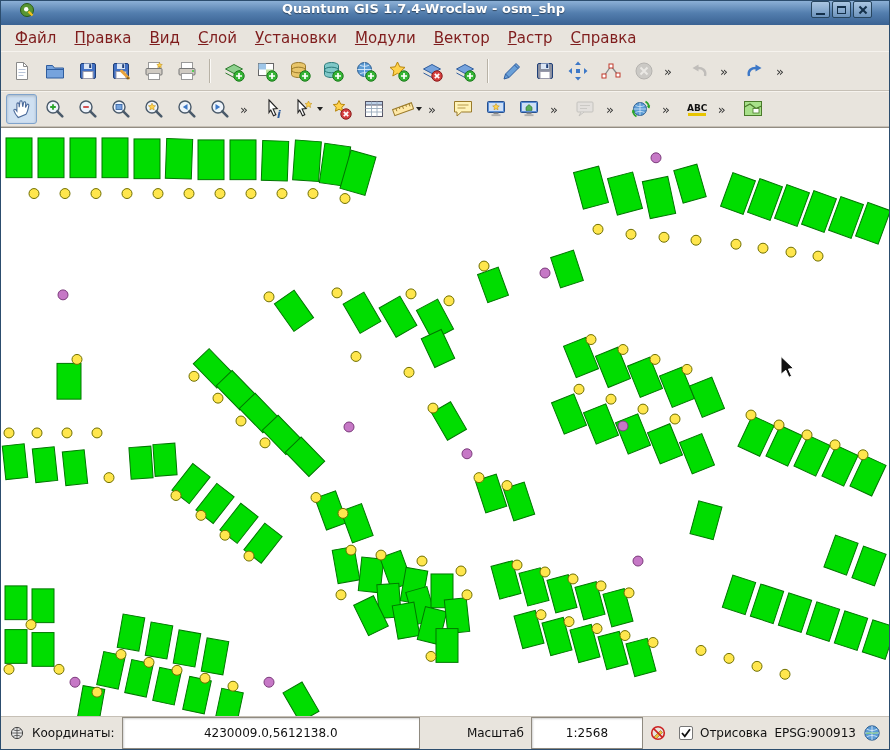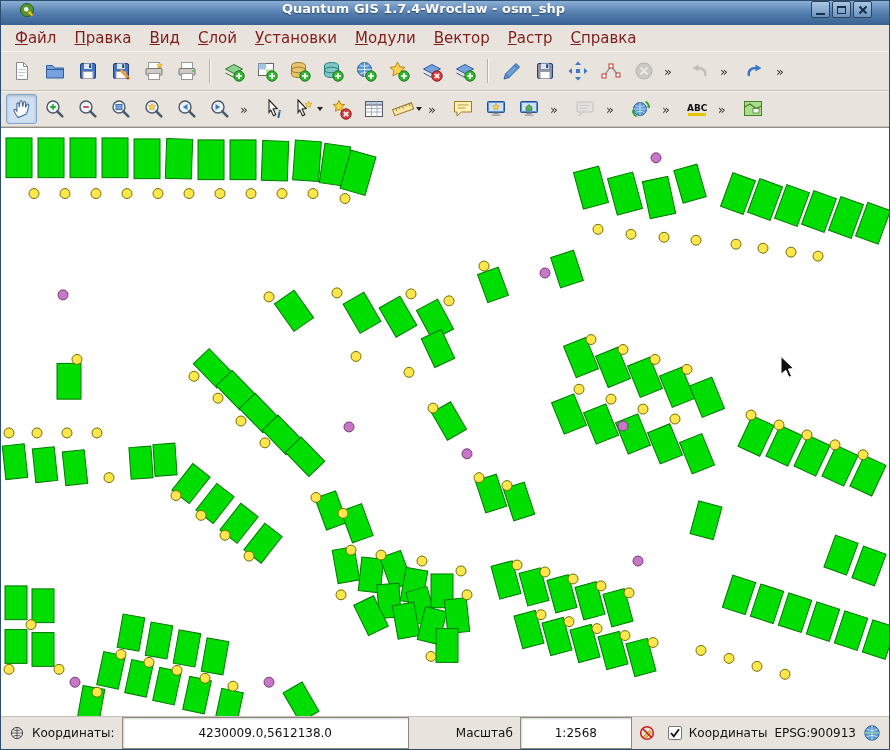--- a/index.html
+++ b/index.html
@@ -712,21 +712,21 @@
           <path d="M4 12l6.5-6.5 2 2L6 14z" fill="#f0c040" stroke="#8a6a1a" stroke-width="0.6"></path>
           <circle cx="8" cy="8" r="6.3" fill="none" stroke="#cc2222" stroke-width="1.6"></circle>
           <path d="M3.6 3.6l8.8 8.8" stroke="#cc2222" stroke-width="1.6"></path>
         </svg>
     </span>
     <span class="cbx" id="render-cbx">
         <svg width="12" height="12" viewBox="0 0 12 12">
           <path d="M2 6l2.8 3.4L10 2.2" fill="none" stroke="#111" stroke-width="1.8"></path>
         </svg>
       </span>
-    <span>Координаты</span>
+    <span>Отрисовка</span>
     <span class="crs">EPSG:900913</span>
     <span class="sb-icon">
       <svg width="18" height="18" viewBox="0 0 18 18">
           <circle cx="9" cy="9" r="7.2" fill="#5b9bd5" stroke="#2c5d8f"></circle>
           <path d="M1.8 9h14.4M9 1.8v14.4M3.6 5c3 2 7.8 2 10.8 0M3.6 13c3-2 7.8-2 10.8 0" fill="none" stroke="#d6e8f7" stroke-width="0.9"></path>
           <path d="M3 9c2 1.2 4-1 6 0s4-1 6 0" fill="none" stroke="#7fc87f" stroke-width="1.2"></path>
         </svg>
     </span>
   </div>
 

